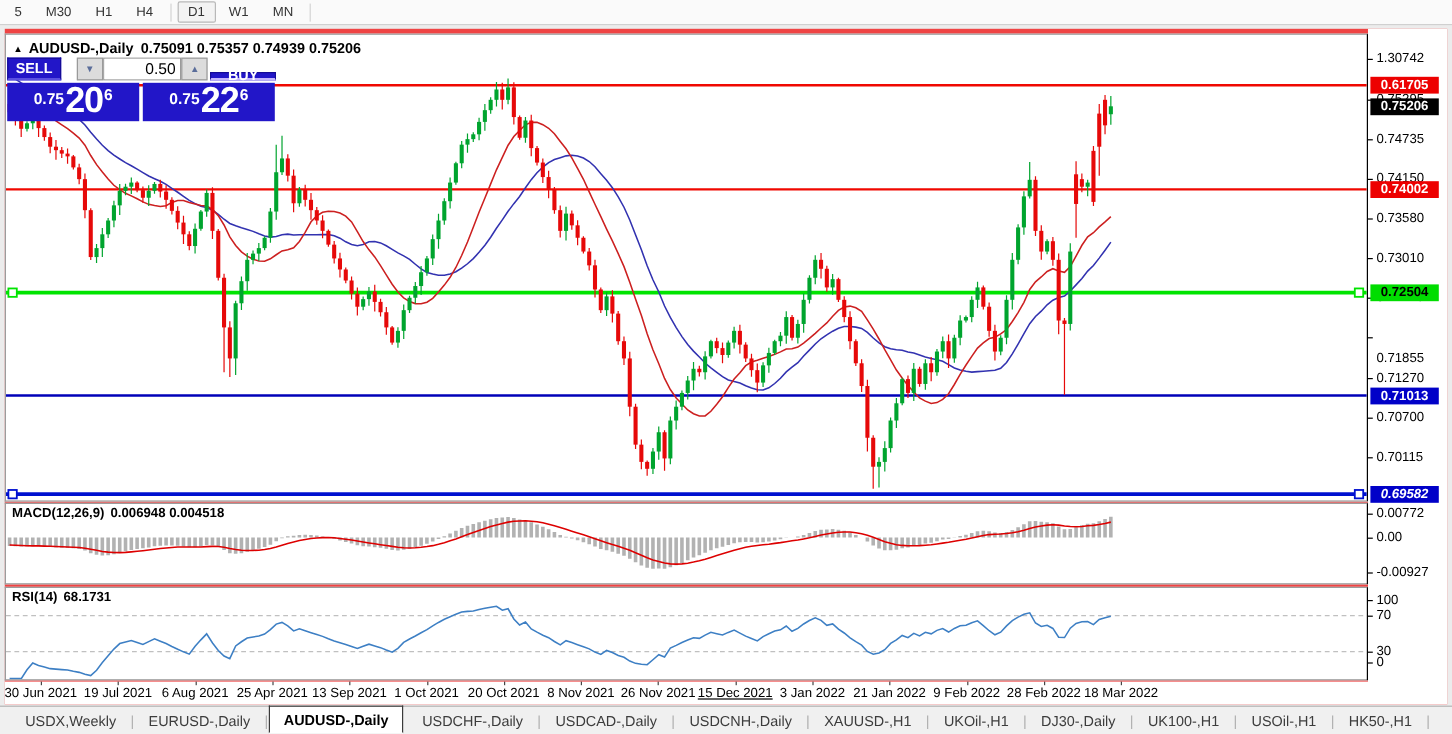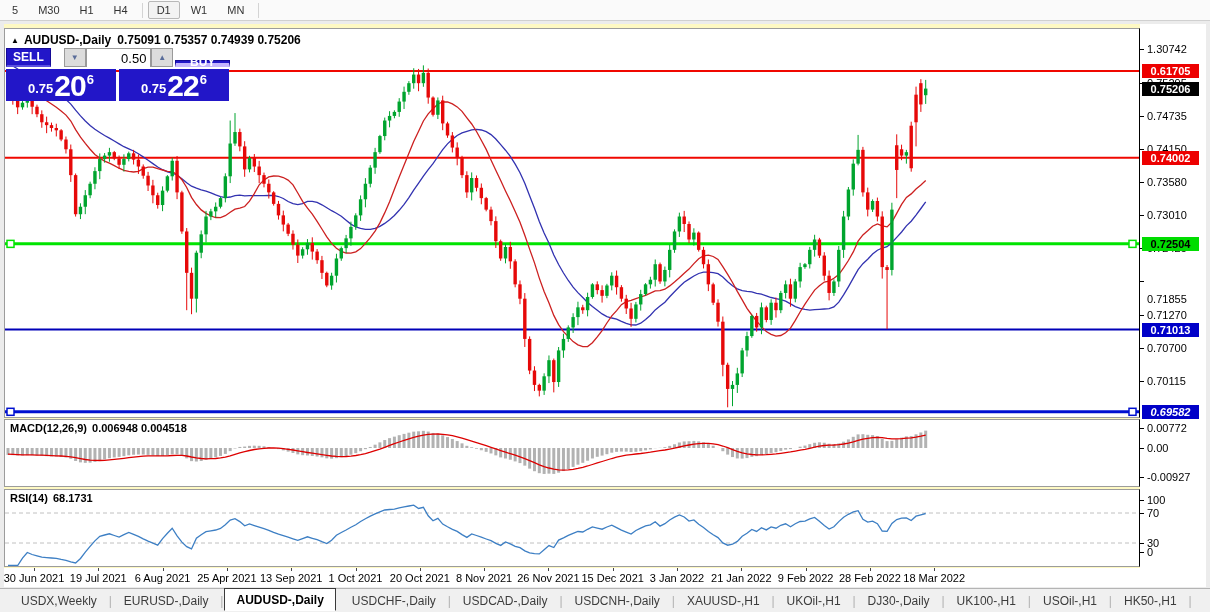--- a/index.html
+++ b/index.html
@@ -8,49 +8,49 @@
   #app { position:absolute; left:0; top:0; width:1210px; height:612px; background:#ececec; }
 
   
   #tf-bar { position:absolute; left:0; top:0; width:1210px; height:21px; background:#fafafa;
             border-bottom:1px solid #d0d0d0; display:flex; align-items:center; font-size:11px; color:#333; }
   .tf-btn { padding:2px 8px; margin:0 1px; cursor:default; border:1px solid transparent; }
   .tf-btn.sel { background:#f3f3f3; border:1px solid #b8b8b8; border-radius:2px; }
   .tf-div { width:1px; height:15px; background:#d4d4d4; margin:0 4px; }
 
   
-  #chart-win { position:absolute; left:4px; top:24px; width:1202px; height:563px; background:#fef9c3; }
+  #chart-win { position:absolute; left:4px; top:24px; width:1202px; height:563px; background:#ef4444; }
   .pane { position:absolute; left:0; width:1136px; background:#fff;
           border:1px solid #9c9c9c; border-right:1px solid #000; }
   #price-pane { top:4px;  height:390px; }
   #macd-pane  { top:395px; height:68px;padding-left:36px; }
   #rsi-pane   { top:465px; height:78px; }
   .pane svg { position:absolute; left:0; top:0; }
 
   #chart-title { position:absolute; left:6px; top:4px; font-size:12px; font-weight:700; color:#000; z-index:5; white-space:nowrap; }
   #chart-title .tri { font-size:8px; margin-right:5px; vertical-align:1px; }
   #chart-title .ohlc { font-weight:700; margin-left:6px; }
 
   .ind-label { position:absolute; left:5px; top:2px; font-size:11px; font-weight:700; color:#000; z-index:4; white-space:nowrap; }
   .ind-label .vals { margin-left:5px; }
 
   
   #ocb { position:absolute; left:1px; top:19px; width:224px; z-index:6; }
   #ocb .row1 { display:flex; height:19px; }
   .blue-btn { background:#2216c8; border:1px solid #140a96; color:#fff; font-size:12px; font-weight:700;
               display:flex; align-items:center; justify-content:center; cursor:pointer; }
   #sell-btn { width:45px; border-bottom:2px solid #5a50e0; }
-  #buy-btn  { width:55px; margin-left:2px; border-bottom:4px solid #c4b5fd;margin-top:12px; }
+  #buy-btn  { width:55px; margin-left:2px; border-bottom:2px solid #c4b5fd;margin-top:12px; }
   .spin { width:22px; background:#dcdcdc; border:1px solid #9a9a9a; color:#5a6d9a; font-size:8px;
           display:flex; align-items:center; justify-content:center; cursor:pointer; }
   #vol-wrap { width:66px; border:1px solid #9a9a9a; background:#fff; }
   #vol-input { width:100%; height:100%; border:none; outline:none; text-align:right; font-size:13px; padding-right:4px;
                font-family:"Liberation Sans",sans-serif; }
   #ocb .row2 { display:flex; margin-top:2px; height:32px; }
-  .px-box { width:110px; background:#2216c8; color:#fff; display:flex; align-items:flex-end; justify-content:center;
+  .px-box { width:110px; background:#2216c8; color:#fff; display:flex; align-items:center; justify-content:center;
             padding-bottom:2px; cursor:pointer; }
   .px-box + .px-box { margin-left:3px; }
   .px-small { font-size:13px; font-weight:700; margin-bottom:3px; }
   .px-big { font-size:30px; font-weight:700; line-height:26px; letter-spacing:-1px; margin:0 1px; }
   .px-sup { font-size:13px; font-weight:700; margin-bottom:12px; }
 
   
   #price-axis { position:absolute; left:1136px; top:0; width:66px; height:563px; background:#fff; }
   .ax-lbl { position:absolute; left:7px; font-size:11px; color:#000; white-space:nowrap; }
   .ax-tick { position:absolute; left:0; width:4px; height:1px; background:#000; }
@@ -749,21 +749,21 @@
         <div class="d-lbl" style="left: 287.2px;">13 Sep 2021</div>
         <div class="d-tick" style="left: 351.5px;"></div>
         <div class="d-lbl" style="left: 351.5px;">1 Oct 2021</div>
         <div class="d-tick" style="left: 415.8px;"></div>
         <div class="d-lbl" style="left: 415.8px;">20 Oct 2021</div>
         <div class="d-tick" style="left: 480.1px;"></div>
         <div class="d-lbl" style="left: 480.1px;">8 Nov 2021</div>
         <div class="d-tick" style="left: 544.4px;"></div>
         <div class="d-lbl" style="left: 544.4px;">26 Nov 2021</div>
         <div class="d-tick" style="left: 608.7px;"></div>
-        <div class="d-lbl" style="left: 608.7px;">15 Dec 2021</div>
+        <div class="d-lbl" style="left: 608.7px; text-decoration: underline;">15 Dec 2021</div>
         <div class="d-tick" style="left: 673px;"></div>
         <div class="d-lbl" style="left: 673px;">3 Jan 2022</div>
         <div class="d-tick" style="left: 737.3px;"></div>
         <div class="d-lbl" style="left: 737.3px;">21 Jan 2022</div>
         <div class="d-tick" style="left: 801.6px;"></div>
         <div class="d-lbl" style="left: 801.6px;">9 Feb 2022</div>
         <div class="d-tick" style="left: 865.9px;"></div>
         <div class="d-lbl" style="left: 865.9px;">28 Feb 2022</div>
         <div class="d-tick" style="left: 930.2px;"></div>
         <div class="d-lbl" style="left: 930.2px;">18 Mar 2022</div>

